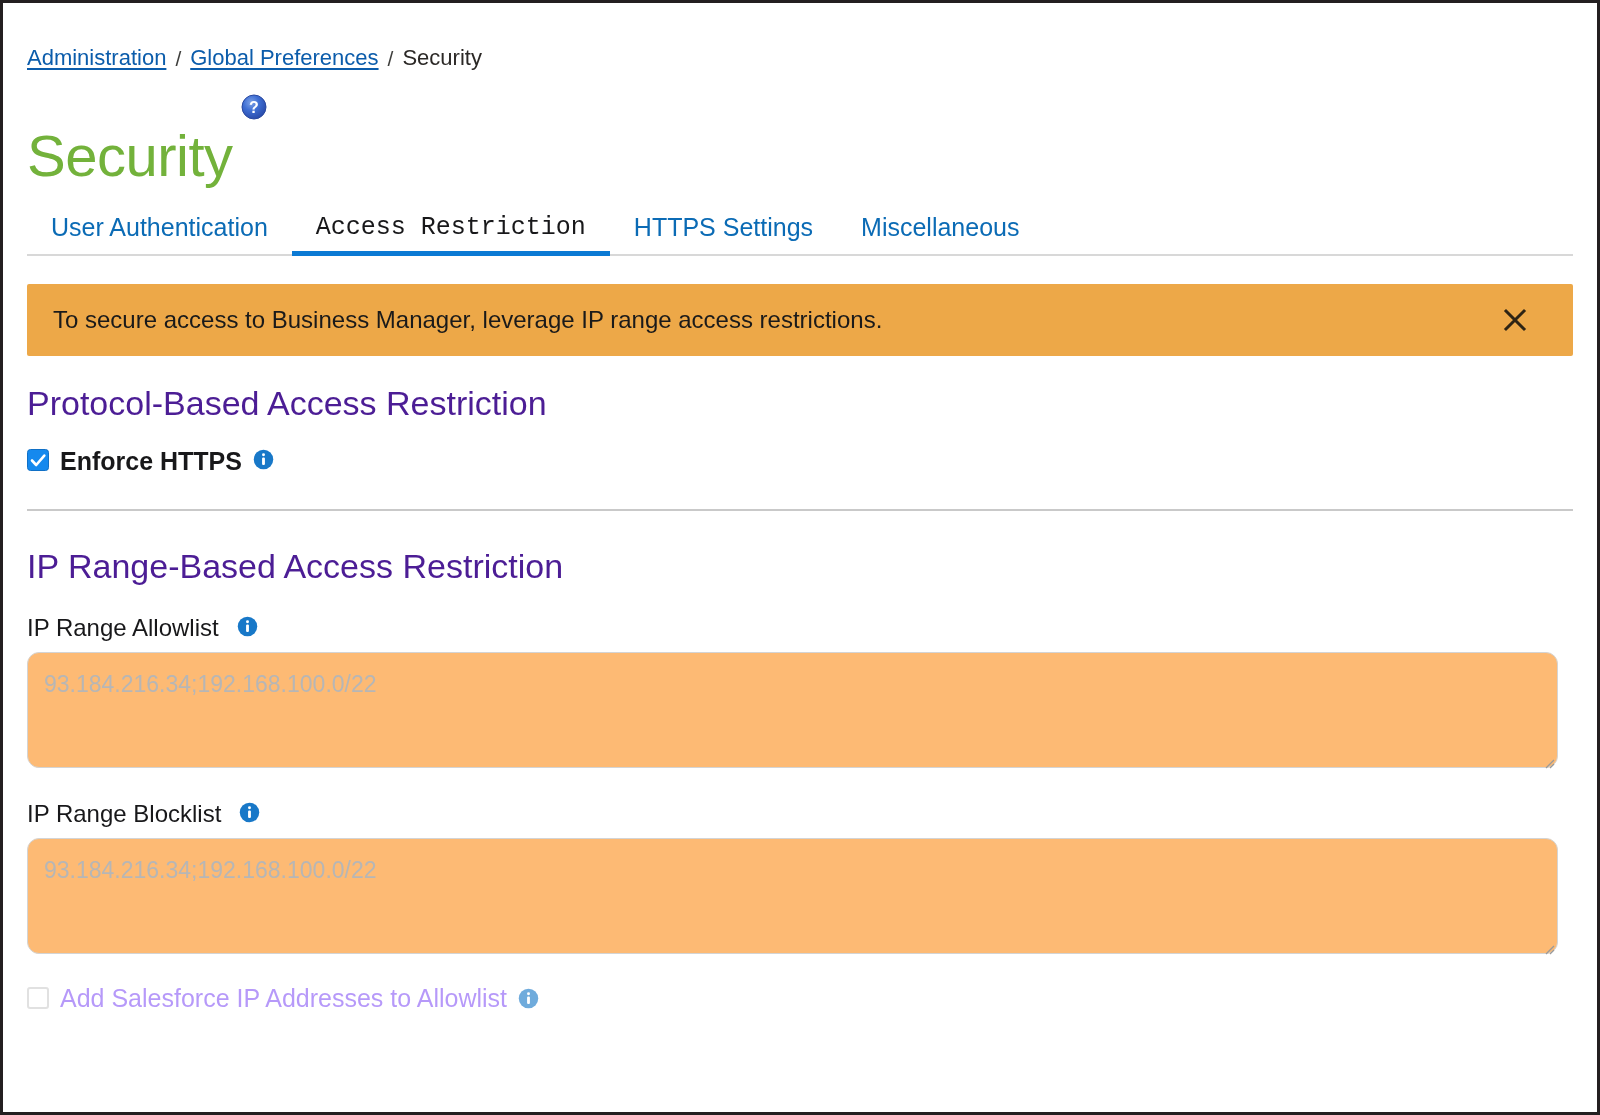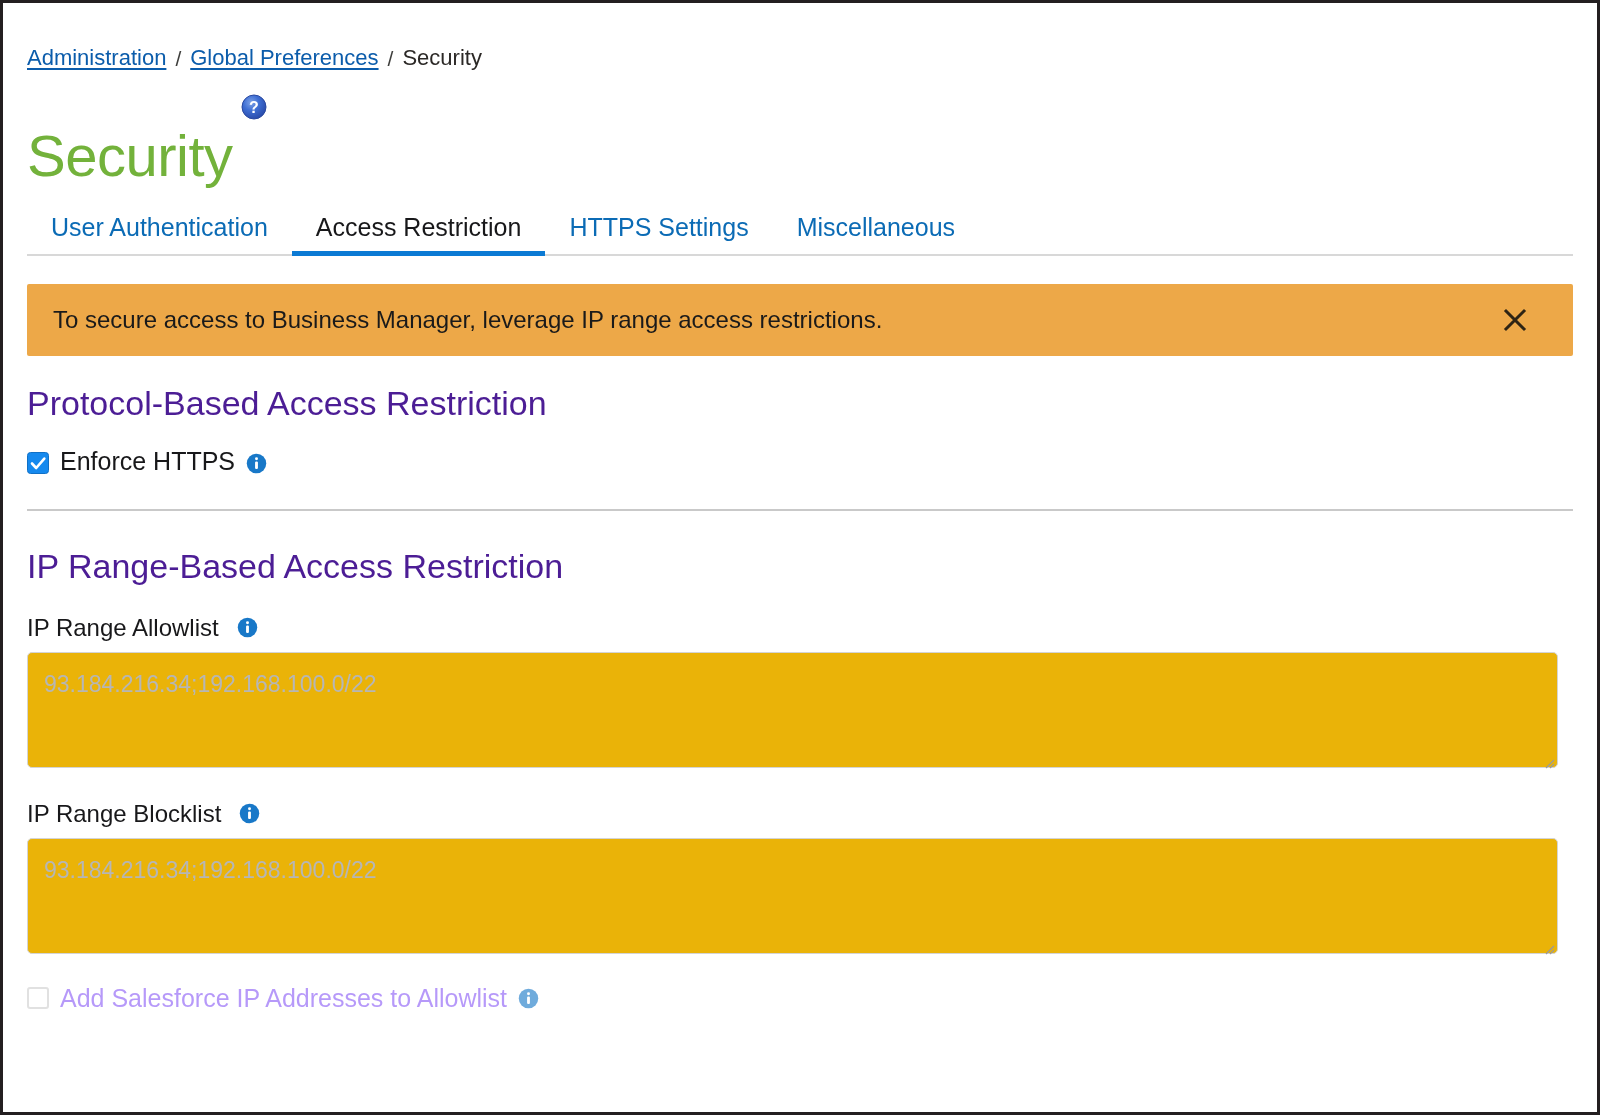--- a/index.html
+++ b/index.html
@@ -90,20 +90,21 @@
     font-size: 25px;
     color: #0b6bb5;
     padding: 0 24px 16px 24px;
     line-height: 1;
     cursor: pointer;
     white-space: nowrap;
     bottom: -2px;
   }
   .tab.active {
     color: #18181a;
+    font-family: Liberation Mono, monospace;
   }
   .tab.active::after {
     content: "";
     position: absolute;
     left: 0; right: 0;
     bottom: 0;
     height: 5px;
     background: #0b7ad4;
   }
 
@@ -148,23 +149,24 @@
   }
   .divider {
     border: 0;
     border-top: 2px solid #c9c9c9;
     margin: 35px 0 0 0;
   }
 
   
   .check-row {
     display: flex;
-    align-items: flex-end;
+    align-items: flex-start;
     gap: 11px;
     margin-top: 27px;
+    font-weight: bold;
   }
   .cbox {
     width: 22px;
     height: 22px;
     flex: 0 0 auto;
     display: block;
     cursor: pointer;
   }
   .check-label {
     font-size: 25px;
@@ -175,46 +177,46 @@
     width: 21px;
     height: 21px;
     flex: 0 0 auto;
     display: block;
     cursor: pointer;
   }
 
   
   .field-label-row {
     display: flex;
-    align-items: center;
+    align-items: flex-start;
     gap: 18px;
     margin-top: 30px;
   }
   .field-label {
     font-size: 24px;
     color: #18181a;
     line-height: 1;
   }
   .ta-wrap {
     position: relative;
     margin-top: 12px;
     width: 1531px;
   }
   textarea.ip-area {
     width: 100%;
     height: 116px;
     box-sizing: border-box;
     border: 1px solid #d4d4d4;
-    border-radius: 5px;
+    border-radius: 12px;
     padding: 18px 16px;
     font-family: "Liberation Sans", sans-serif;
     font-size: 23px;
     color: #2b2826;
     resize: none;
-    background: #eab308;
+    background: #fdba74;
     outline: none;
   }
   textarea.ip-area::placeholder {
     color: #b6b6b6;
   }
   .resize-grip {
     position: absolute;
     right: 3px;
     bottom: 3px;
     width: 13px;

